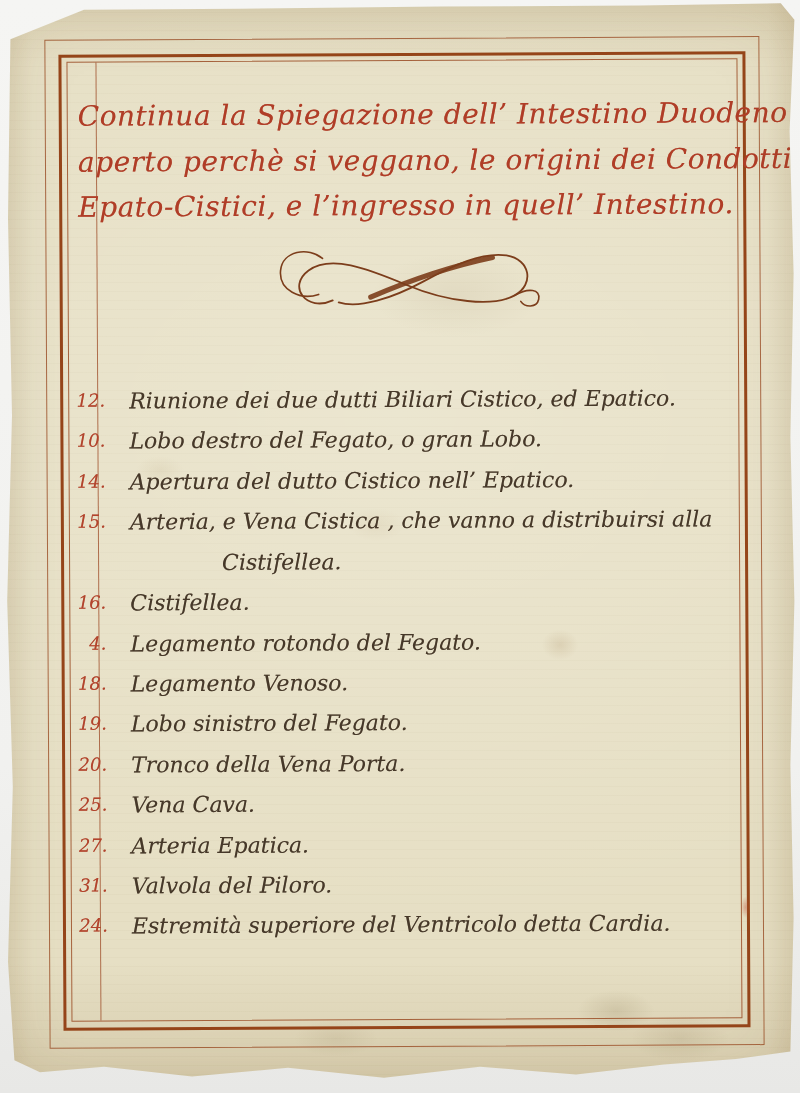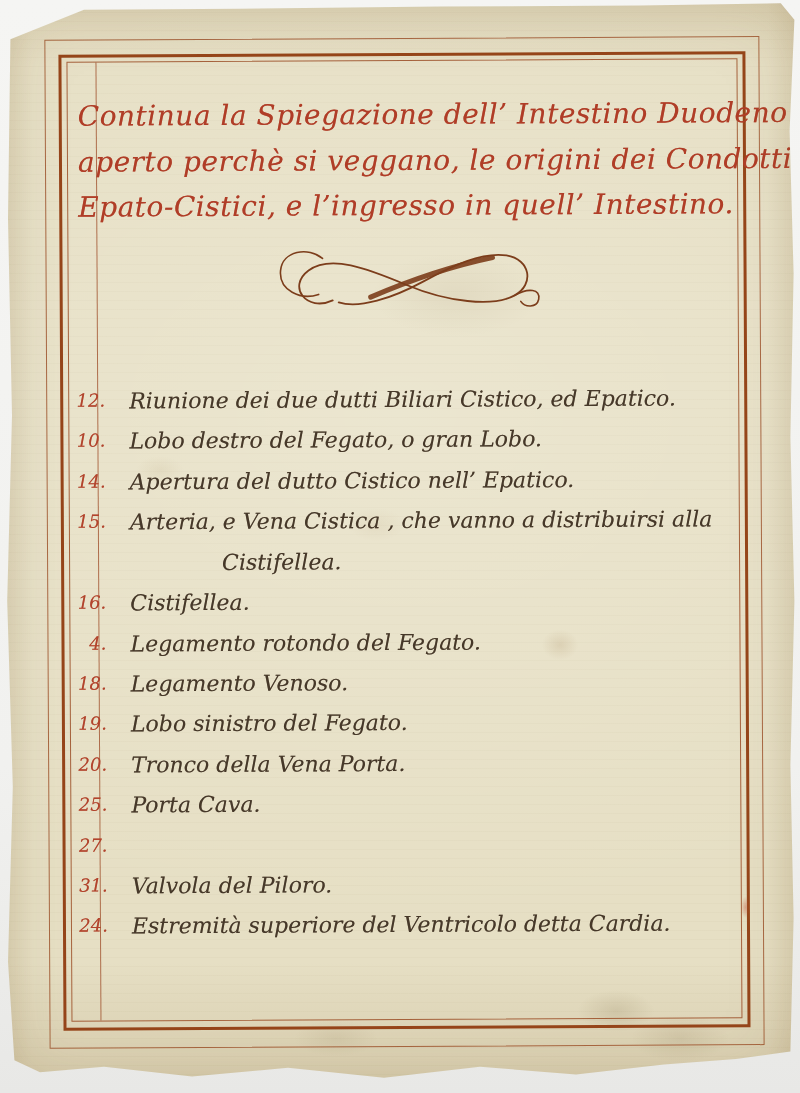--- a/index.html
+++ b/index.html
@@ -146,25 +146,28 @@
           </div>
           <div class="row">
             <span class="num">20.</span>
             <div class="txt">
               <div>Tronco della Vena Porta.</div>
             </div>
           </div>
           <div class="row">
             <span class="num">25.</span>
             <div class="txt">
-              <div>Porta Cava.</div>
+              <div>Vena Cava.</div>
             </div>
           </div>
           <div class="row">
             <span class="num">27.</span>
+            <div class="txt">
+              <div>Arteria Epatica.</div>
+            </div>
           </div>
           <div class="row">
             <span class="num">31.</span>
             <div class="txt">
               <div>Valvola del Piloro.</div>
             </div>
           </div>
           <div class="row">
             <span class="num">24.</span>
             <div class="txt">

